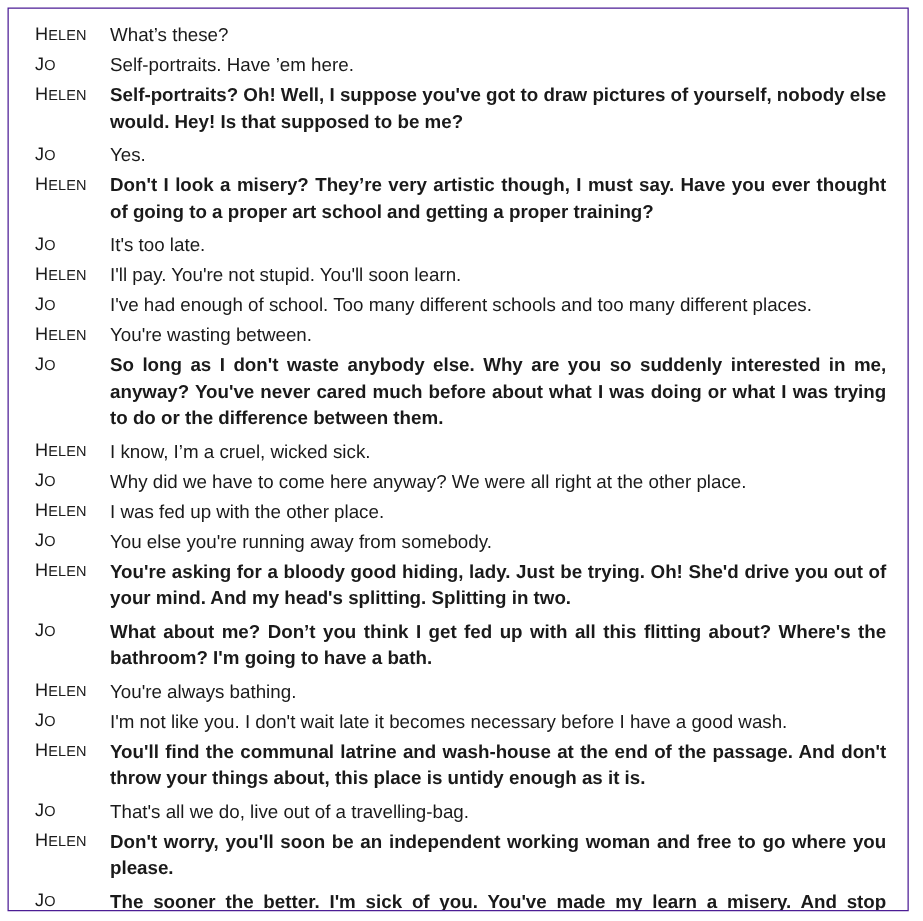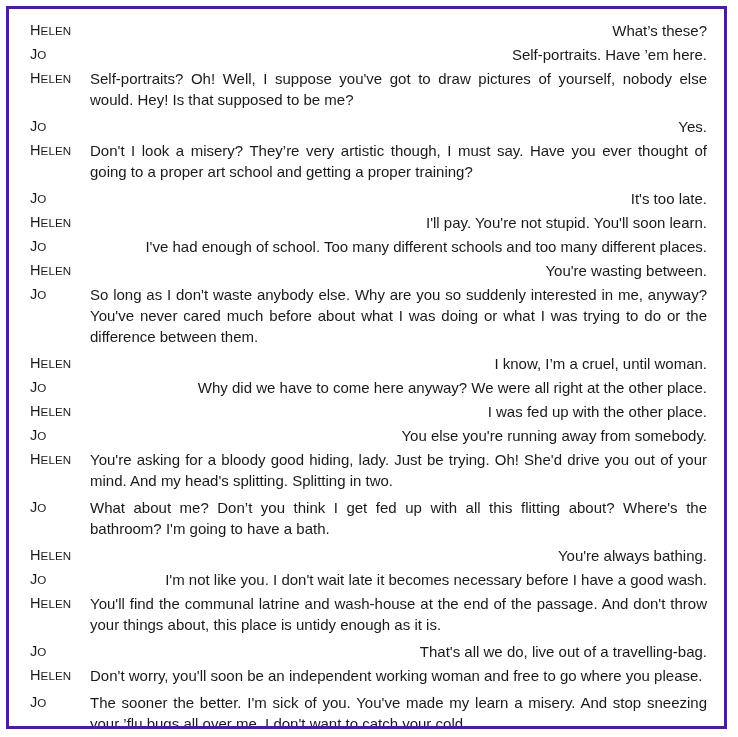--- a/index.html
+++ b/index.html
@@ -15,21 +15,21 @@
     color: #1a1a1a;
     overflow: hidden;
   }
 
   #script-frame {
     position: absolute;
     left: 6px;
     top: 6px;
     width: 721px;
     height: 723px;
-    border: 3px solid #4c1d95;
+    border: 1px solid #4c1d95;
     background: #ffffff;
     box-sizing: border-box;
     overflow: hidden;
   }
 
   #script-body {
     padding: 11px 17px 8px 21px;
     box-sizing: border-box;
   }
 
@@ -66,27 +66,28 @@
     font-variant: normal;
     text-transform: uppercase;
     font-size: 11.6px;
   }
 
   .line {
     flex: 1 1 auto;
     font-size: 15px;
     line-height: 21px;
     color: #1a1a1a;
-    text-align: right;
+    text-align: left;
     hyphens: none;
     max-width: 622px;
   }
   .line.justify {
     text-align: justify;
     text-justify: inter-word;
+    font-weight: bold;
   }
 </style>
 </head>
 <body>
 
 <div id="script-frame">
   <div id="script-body">
 
   <div class="speech">
         <div class="speaker"><span class="cap">H</span><span class="rest">elen</span></div>
@@ -123,21 +124,21 @@
       <div class="speech">
         <div class="speaker"><span class="cap">H</span><span class="rest">elen</span></div>
         <div class="line">You're wasting between.</div>
       </div>
       <div class="speech multi">
         <div class="speaker"><span class="cap">J</span><span class="rest">o</span></div>
         <div class="line justify">So long as I don't waste anybody else. Why are you so suddenly interested in me, anyway? You've never cared much before about what I was doing or what I was trying to do or the difference between them.</div>
       </div>
       <div class="speech">
         <div class="speaker"><span class="cap">H</span><span class="rest">elen</span></div>
-        <div class="line">I know, I’m a cruel, until woman.</div>
+        <div class="line">I know, I’m a cruel, wicked sick.</div>
       </div>
       <div class="speech">
         <div class="speaker"><span class="cap">J</span><span class="rest">o</span></div>
         <div class="line">Why did we have to come here anyway? We were all right at the other place.</div>
       </div>
       <div class="speech">
         <div class="speaker"><span class="cap">H</span><span class="rest">elen</span></div>
         <div class="line">I was fed up with the other place.</div>
       </div>
       <div class="speech">

